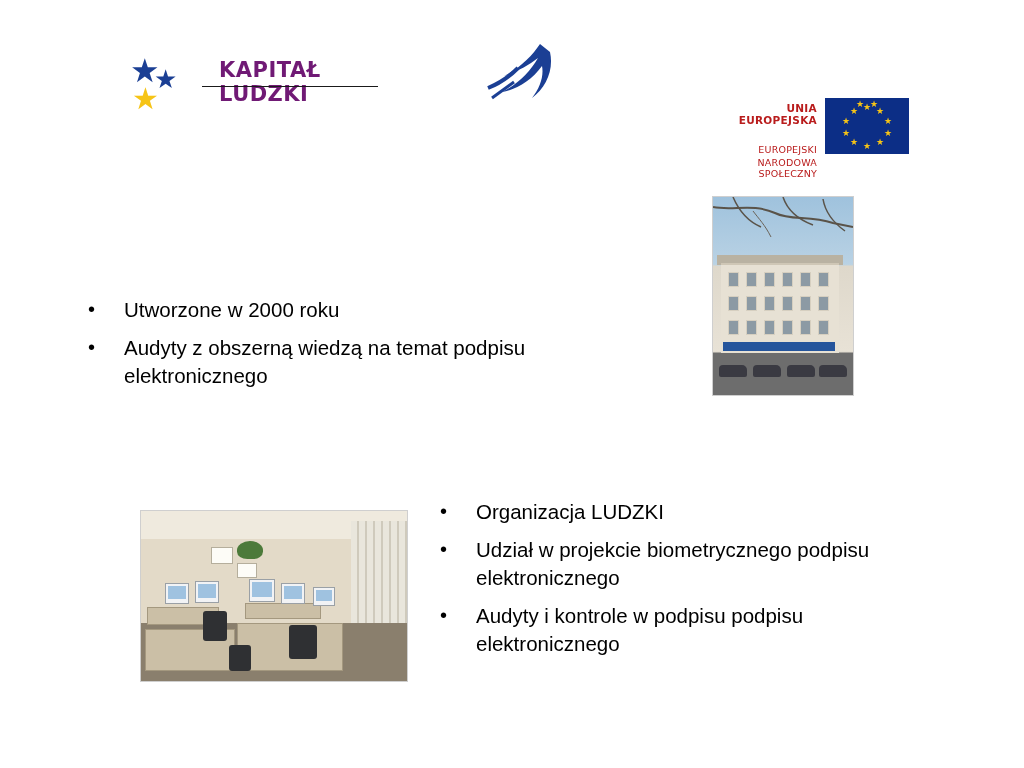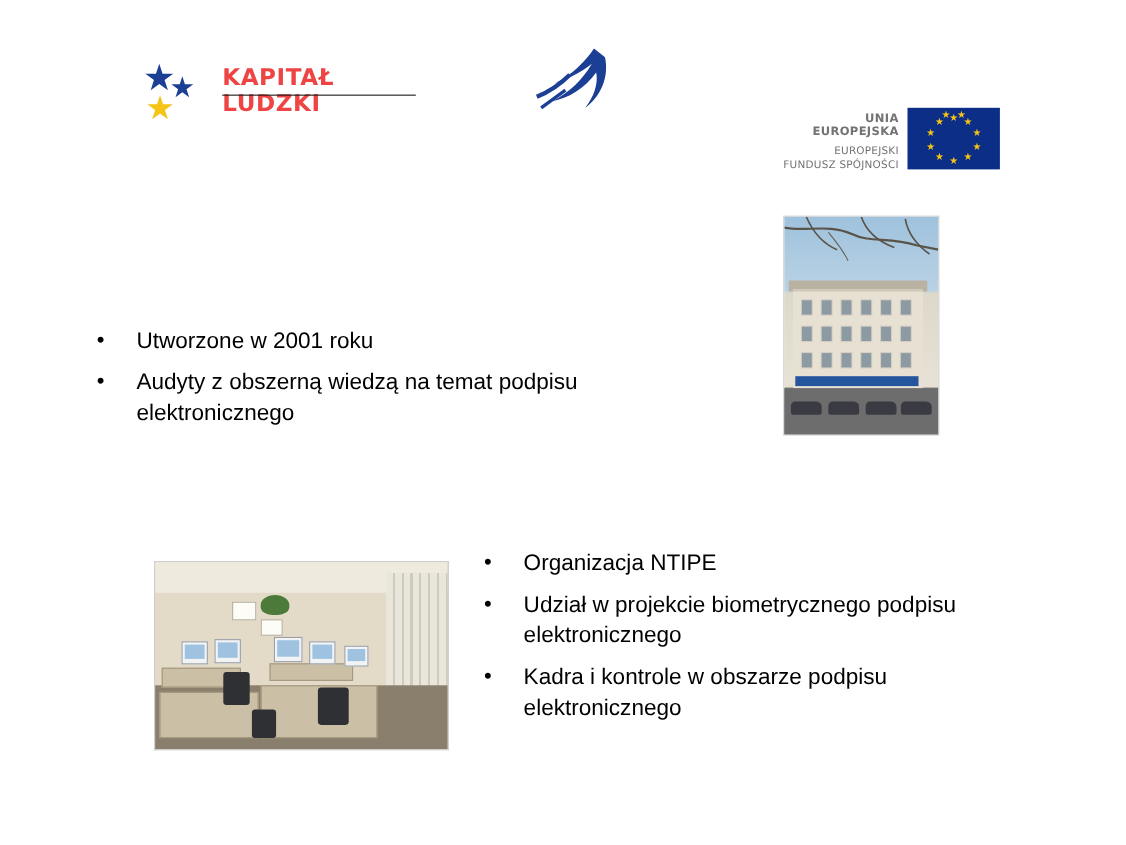--- a/index.html
+++ b/index.html
@@ -57,21 +57,22 @@
   .kl-text {
     position: absolute;
     left: 74px;
     top: 8px;
   }
   .kl-title {
     font-family: "DejaVu Sans", sans-serif;
     font-weight: bold;
     font-size: 21px;
     letter-spacing: 0.5px;
-    color: #ef4444;
+    color: #701a75;
+    margin-left: 17px;
   }
   .kl-sub {
     font-family: "DejaVu Sans", sans-serif;
     font-size: 9.5px;
     letter-spacing: 0.4px;
     color: #1a1a1a;
     margin-top: 5px;
   }
   .kl-rule {
     position: absolute;
@@ -119,24 +120,24 @@
     width: 200px;
     height: 56px;
   }
   .eu-text {
     position: absolute;
     left: 0;
     top: 4px;
     width: 112px;
     text-align: right;
     font-family: "DejaVu Sans", sans-serif;
-    color: #737373;
+    color: #b91c1c;
   }
   .eu-l1 { font-size: 10.5px; font-weight: bold; letter-spacing: 0.3px; }
-  .eu-l2 { font-size: 9.5px;  margin-top: 6px; letter-spacing: 0.2px; }
+  .eu-l2 { font-size: 9.5px;  margin-top: 18px; letter-spacing: 0.2px; }
   .eu-l3 { font-size: 9.5px;  margin-top: 2px; letter-spacing: 0.2px; }
   .eu-flag {
     position: absolute;
     left: 120px;
     top: 0;
     width: 84px;
     height: 56px;
     background: #0c2e86;
   }
   .eu-flag .star {
@@ -338,21 +339,21 @@
         <path d="M60 2 C52 14, 40 26, 24 34 C36 30, 48 24, 58 16 C50 30, 38 42, 22 50 C36 48, 52 38, 62 24 C64 34, 60 46, 52 56 C66 46, 74 28, 70 10 Z" fill="#1b3f94"></path>
         <path d="M8 46 C18 42, 30 34, 38 26" stroke="#1b3f94" stroke-width="4" fill="none"></path>
         <path d="M12 56 L34 40" stroke="#1b3f94" stroke-width="3" fill="none"></path>
       </svg>
     </div>
 
     <div class="logo-eu">
       <div class="eu-text">
         <div class="eu-l1">UNIA EUROPEJSKA</div>
         <div class="eu-l2">EUROPEJSKI</div>
-        <div class="eu-l3">FUNDUSZ SPÓJNOŚCI</div>
+        <div class="eu-l3">NARODOWA SPOŁECZNY</div>
       </div>
       <div class="eu-flag">
         <span class="star" style="left:38px; top:5px;">★</span>
         <span class="star" style="left:51px; top:9px;">★</span>
         <span class="star" style="left:59px; top:19px;">★</span>
         <span class="star" style="left:59px; top:31px;">★</span>
         <span class="star" style="left:51px; top:40px;">★</span>
         <span class="star" style="left:38px; top:44px;">★</span>
         <span class="star" style="left:25px; top:40px;">★</span>
         <span class="star" style="left:17px; top:31px;">★</span>
@@ -361,40 +362,40 @@
         <span class="star" style="left:31px; top:2px;">★</span>
         <span class="star" style="left:45px; top:2px;">★</span>
       </div>
     </div>
   </div>
 
 
   <div class="bullets-top">
     <div class="bullet">
       <span class="dot">•</span>
-      <span class="txt">Utworzone w 2001 roku</span>
+      <span class="txt">Utworzone w 2000 roku</span>
     </div>
     <div class="bullet">
       <span class="dot">•</span>
       <span class="txt">Audyty z obszerną wiedzą na temat podpisu elektronicznego</span>
     </div>
   </div>
 
   <div class="bullets-bottom">
     <div class="bullet">
       <span class="dot">•</span>
-      <span class="txt">Organizacja NTIPE</span>
+      <span class="txt">Organizacja LUDZKI</span>
     </div>
     <div class="bullet">
       <span class="dot">•</span>
       <span class="txt">Udział w projekcie biometrycznego podpisu elektronicznego</span>
     </div>
     <div class="bullet">
       <span class="dot">•</span>
-      <span class="txt">Kadra i kontrole w obszarze podpisu elektronicznego</span>
+      <span class="txt">Audyty i kontrole w podpisu podpisu elektronicznego</span>
     </div>
   </div>
 
   <div class="photo photo-building">
     <svg class="bld-tree" viewBox="0 0 140 70">
       <path d="M0 10 C20 14, 40 6, 62 16 C78 24, 96 18, 120 26 L140 30" stroke="#5a5349" stroke-width="2" fill="none"></path>
       <path d="M20 0 C26 14, 34 24, 48 30" stroke="#5a5349" stroke-width="1.5" fill="none"></path>
       <path d="M70 0 C74 12, 84 22, 100 28" stroke="#5a5349" stroke-width="1.5" fill="none"></path>
       <path d="M110 2 C112 14, 118 24, 132 34" stroke="#5a5349" stroke-width="1.5" fill="none"></path>
       <path d="M40 14 C46 22, 52 28, 58 40" stroke="#6b6358" stroke-width="1" fill="none"></path>

